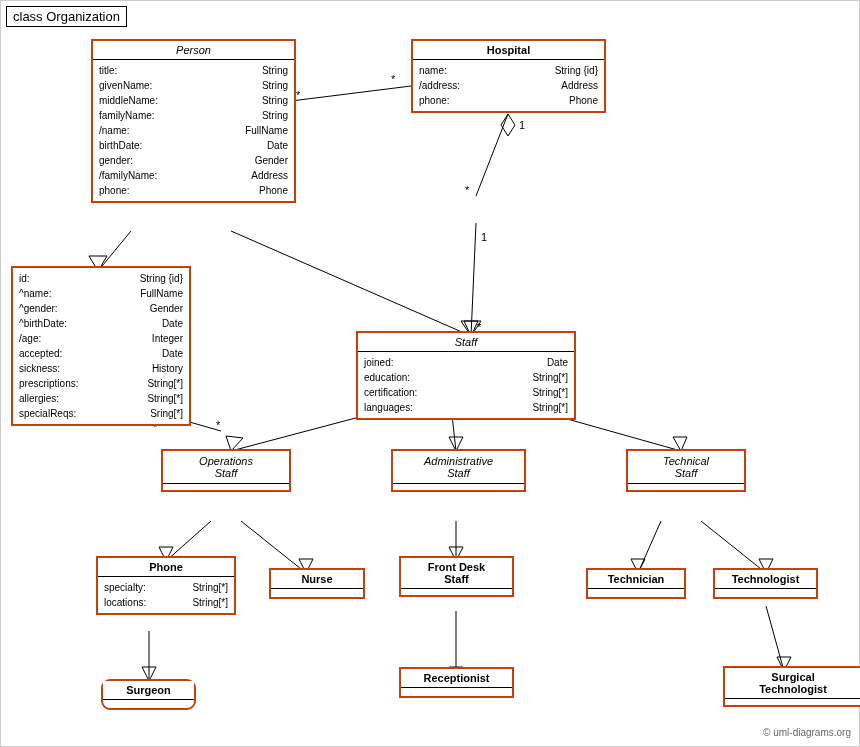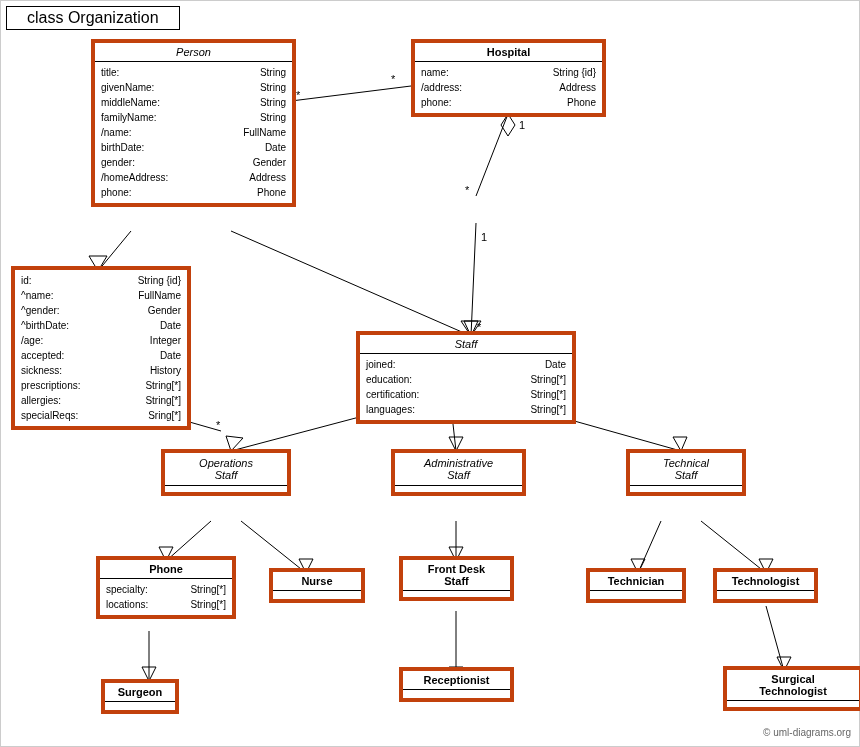--- a/index.html
+++ b/index.html
@@ -18,26 +18,26 @@
       height: 747px;
       background: #fff;
       border: 1px solid #ccc;
     }
     .title-box {
       position: absolute;
       top: 5px;
       left: 5px;
       border: 1px solid #000;
       background: #fff;
-      padding: 2px 20px;
-      font-size: 16px;
+      padding: 2px 6px;
+      font-size: 13px;
     }
     .uml-class {
       position: absolute;
-      border: 4px solid #c2410c;
+      border: 2px solid #c2410c;
       background: #fff;
       text-align: center;
     }
     .uml-class .class-name {
       border-bottom: 1px solid #000;
       padding: 3px 6px;
       font-weight: bold;
       background: #fff;
       text-align: center;
     }
@@ -166,21 +166,21 @@
         </div>
       <div class="attr-row">
           <span>birthDate:</span>
           <span>Date</span>
         </div>
       <div class="attr-row">
           <span>gender:</span>
           <span>Gender</span>
         </div>
       <div class="attr-row">
-          <span>/homeAddress:</span>
+          <span>/familyName:</span>
           <span>Address</span>
         </div>
       <div class="attr-row">
           <span>phone:</span>
           <span>Phone</span>
         </div>
     </div>
   </div>
 
   <div class="uml-class" style="left:410px; top:38px; width:195px;">
@@ -311,21 +311,21 @@
   <div class="uml-class" style="left:585px; top:567px; width:100px;">
     <div class="class-name">Technician</div>
     <div class="class-attrs" style="min-height:8px;"></div>
   </div>
 
   <div class="uml-class" style="left:712px; top:567px; width:105px;">
     <div class="class-name">Technologist</div>
     <div class="class-attrs" style="min-height:8px;"></div>
   </div>
 
-  <div class="uml-class" style="left:100px; top:678px; width:78px;">
+  <div class="uml-class" style="left:100px; top:678px; width:95px;border-radius:9px;">
     <div class="class-name">Surgeon</div>
     <div class="class-attrs" style="min-height:8px;"></div>
   </div>
 
   <div class="uml-class" style="left:398px; top:666px; width:115px;">
     <div class="class-name">Receptionist</div>
     <div class="class-attrs" style="min-height:8px;"></div>
   </div>
 
   <div class="uml-class" style="left:722px; top:665px; width:140px;">

